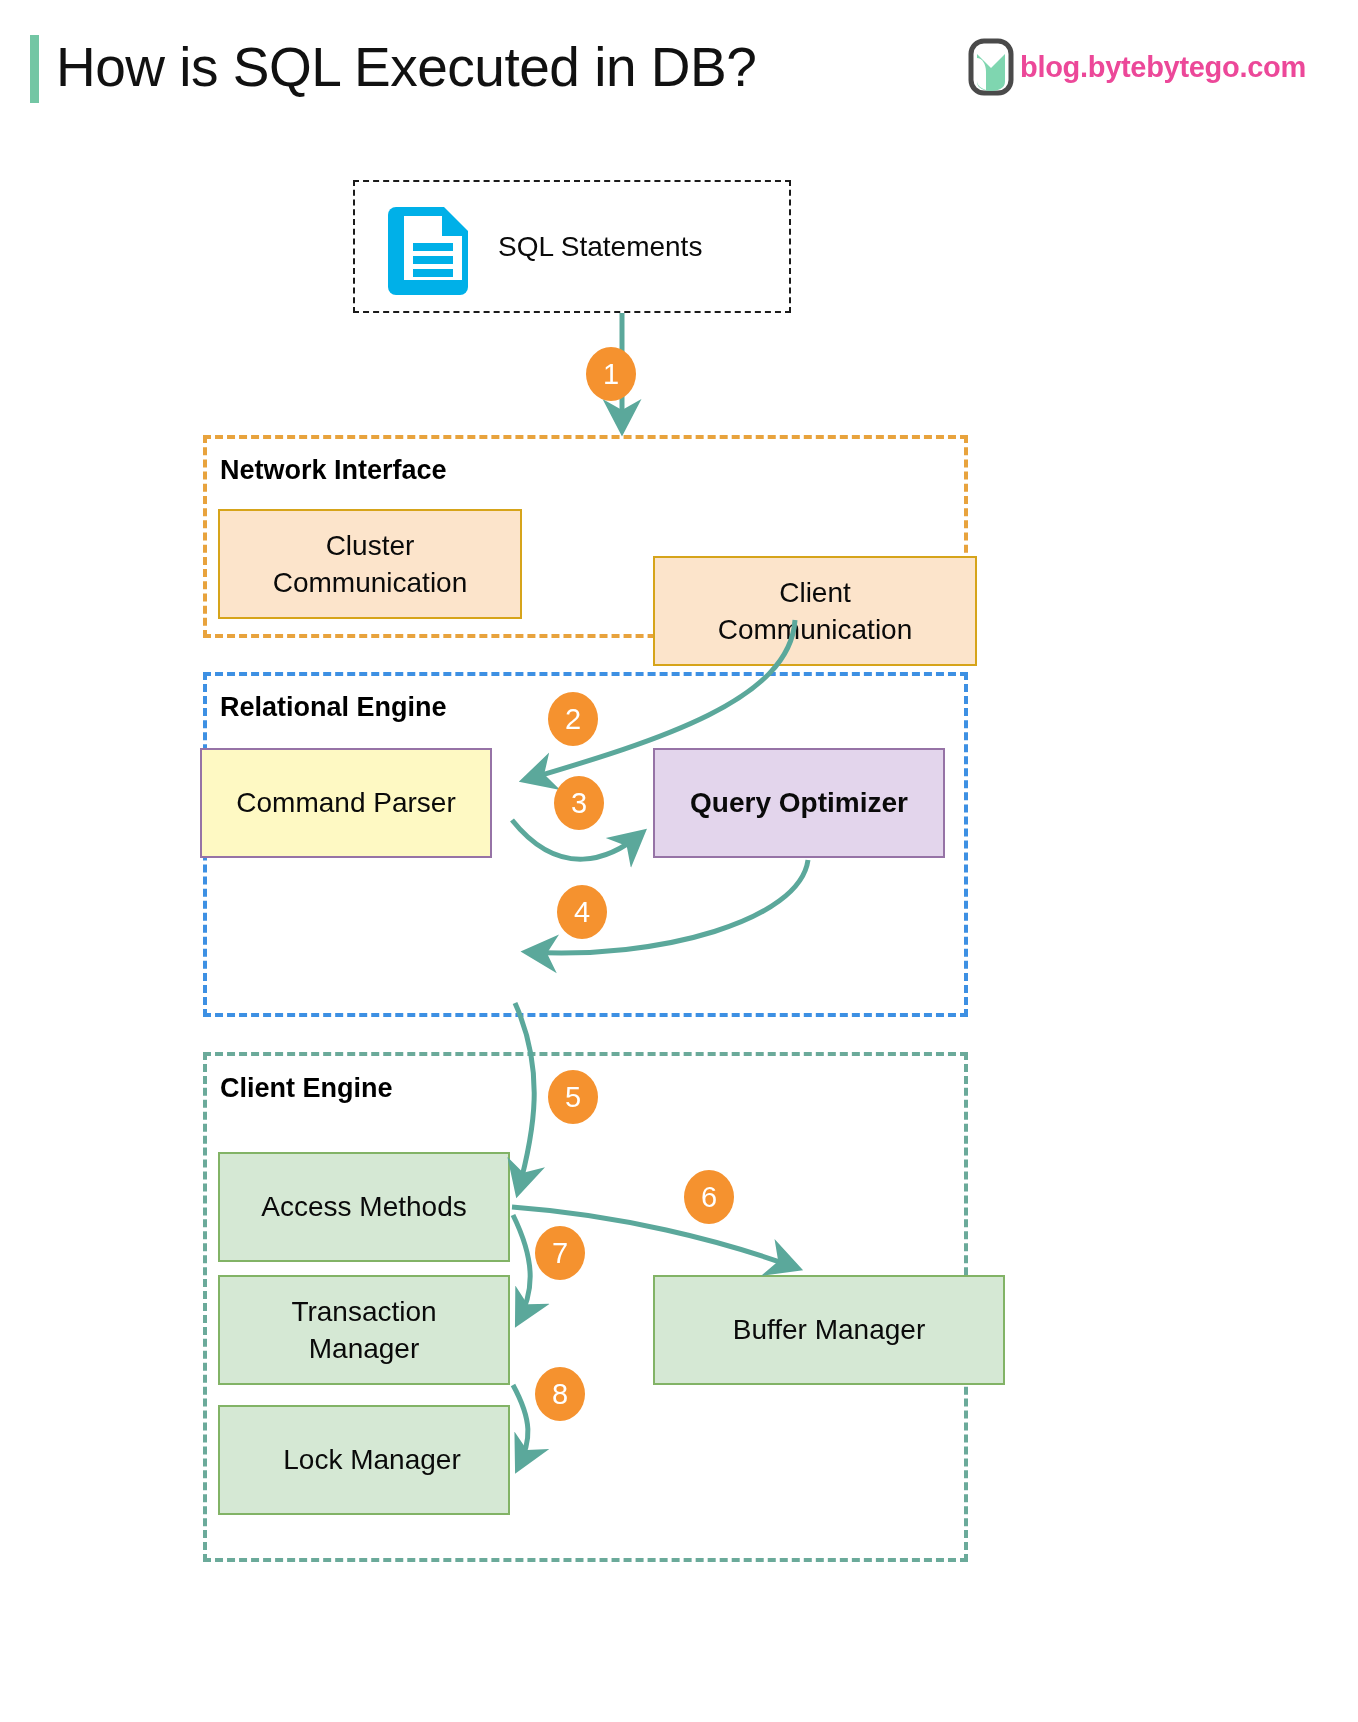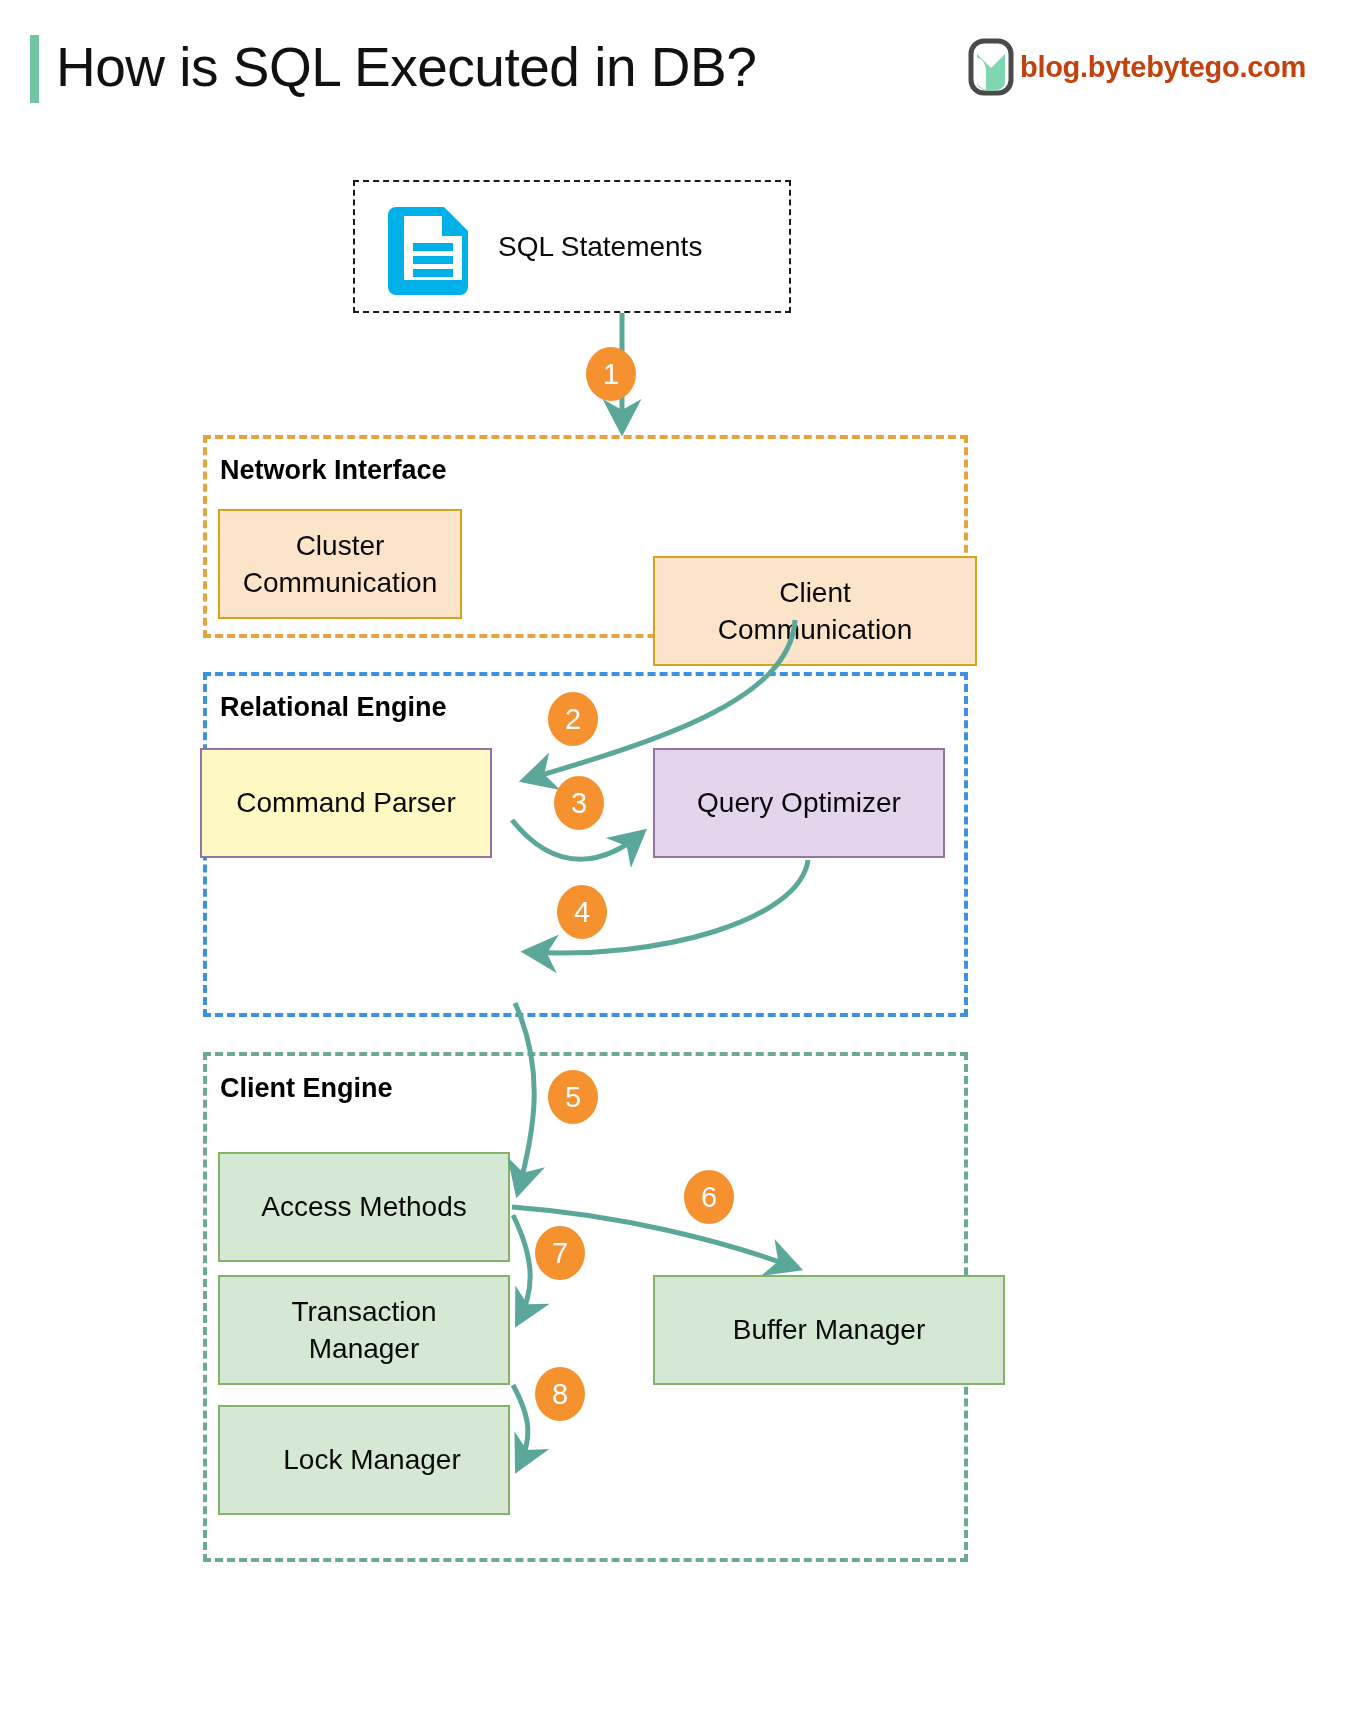--- a/index.html
+++ b/index.html
@@ -42,21 +42,21 @@
     position: absolute;
     left: 968px; top: 38px;
     display: flex;
     align-items: center;
     gap: 6px;
   }
   #brand-logo { width: 46px; height: 58px; display: block; }
   #brand-text {
     font-size: 29px;
     font-weight: 700;
-    color: #c2410c;
+    color: #ec4899;
     white-space: nowrap;
     letter-spacing: -0.3px;
   }
 
   
   .group-box {
     position: absolute;
     box-sizing: border-box;
     background: transparent;
   }
@@ -134,36 +134,36 @@
     <path d="M18 17 h38 v20 h20 v44 h-58 z" fill="#ffffff"></path>
     <rect x="27" y="44" width="40" height="8" fill="#00B0E8"></rect>
     <rect x="27" y="57" width="40" height="8" fill="#00B0E8"></rect>
     <rect x="27" y="70" width="40" height="8" fill="#00B0E8"></rect>
   </svg>
   <div class="node" style="left:490px; top:222px; width:280px; height:50px; justify-content:flex-start;">SQL Statements</div>
 
   <div class="group-box" style="left:203px; top:435px; width:765px; height:203px; border:4px dashed #E8A33D;"></div>
   <div class="group-label" style="left:220px; top:455px;">Network Interface</div>
 
-  <div class="node" style="left:218px; top:509px; width:244px; height:110px; background:#FCE4CB; border:2px solid #D6A41A; flex-direction:column;">
+  <div class="node" style="left:218px; top:509px; width:304px; height:110px; background:#FCE4CB; border:2px solid #D6A41A; flex-direction:column;">
     <span>Cluster</span>
     <span>Communication</span>
   </div>
 
   <div class="node" style="left:653px; top:509px; width:324px; height:110px; background:#FCE4CB; border:2px solid #D6A41A; flex-direction:column;margin-top:47px;">
     <span>Client</span>
     <span>Communication</span>
   </div>
 
   <div class="group-box" style="left:203px; top:672px; width:765px; height:345px; border:4px dashed #3D90E3;"></div>
   <div class="group-label" style="left:220px; top:692px;">Relational Engine</div>
 
   <div class="node" style="left:200px; top:748px; width:292px; height:110px; background:#fef9c3; border:2px solid #9673A6;">Command Parser</div>
 
-  <div class="node" style="left:653px; top:748px; width:292px; height:110px; background:#E3D5EC; border:2px solid #9673A6;">Query Optimizer</div>
+  <div class="node" style="left:653px; top:748px; width:292px; height:110px; background:#E3D5EC; border:2px solid #9673A6;font-weight:bold;">Query Optimizer</div>
 
 
   <div class="group-box" style="left:203px; top:1052px; width:765px; height:510px; border:4px dashed #6BAA9A;"></div>
   <div class="group-label" style="left:220px; top:1073px;">Client Engine</div>
 
   <div class="node" style="left:218px; top:1152px; width:292px; height:110px; background:#D5E8D4; border:2px solid #82B366;">Access Methods</div>
 
   <div class="node" style="left:218px; top:1275px; width:292px; height:110px; background:#D5E8D4; border:2px solid #82B366; flex-direction:column;">
     <span>Transaction</span>
     <span>Manager</span>

